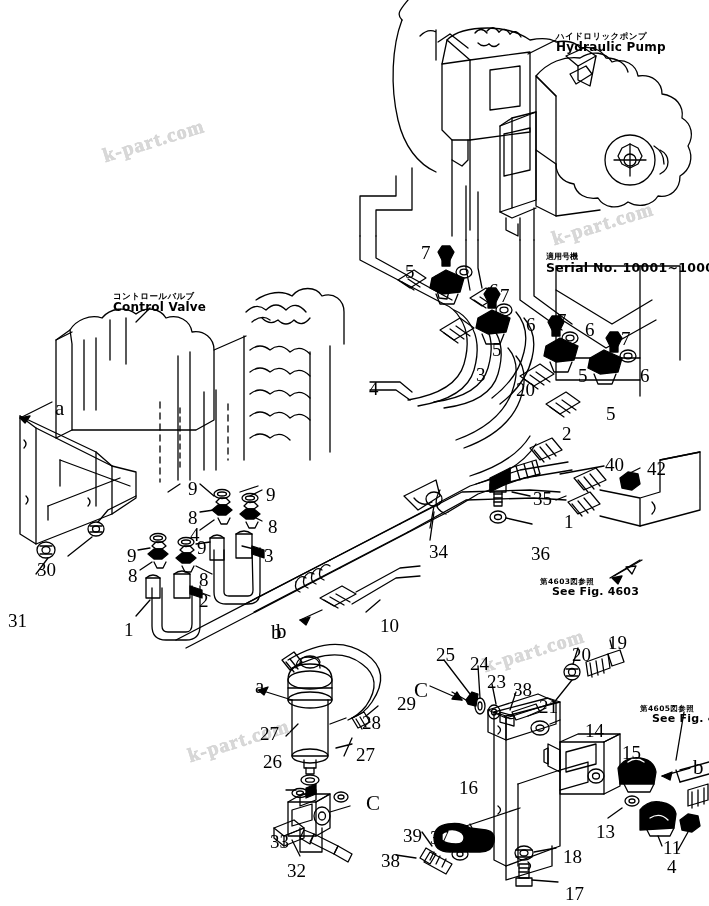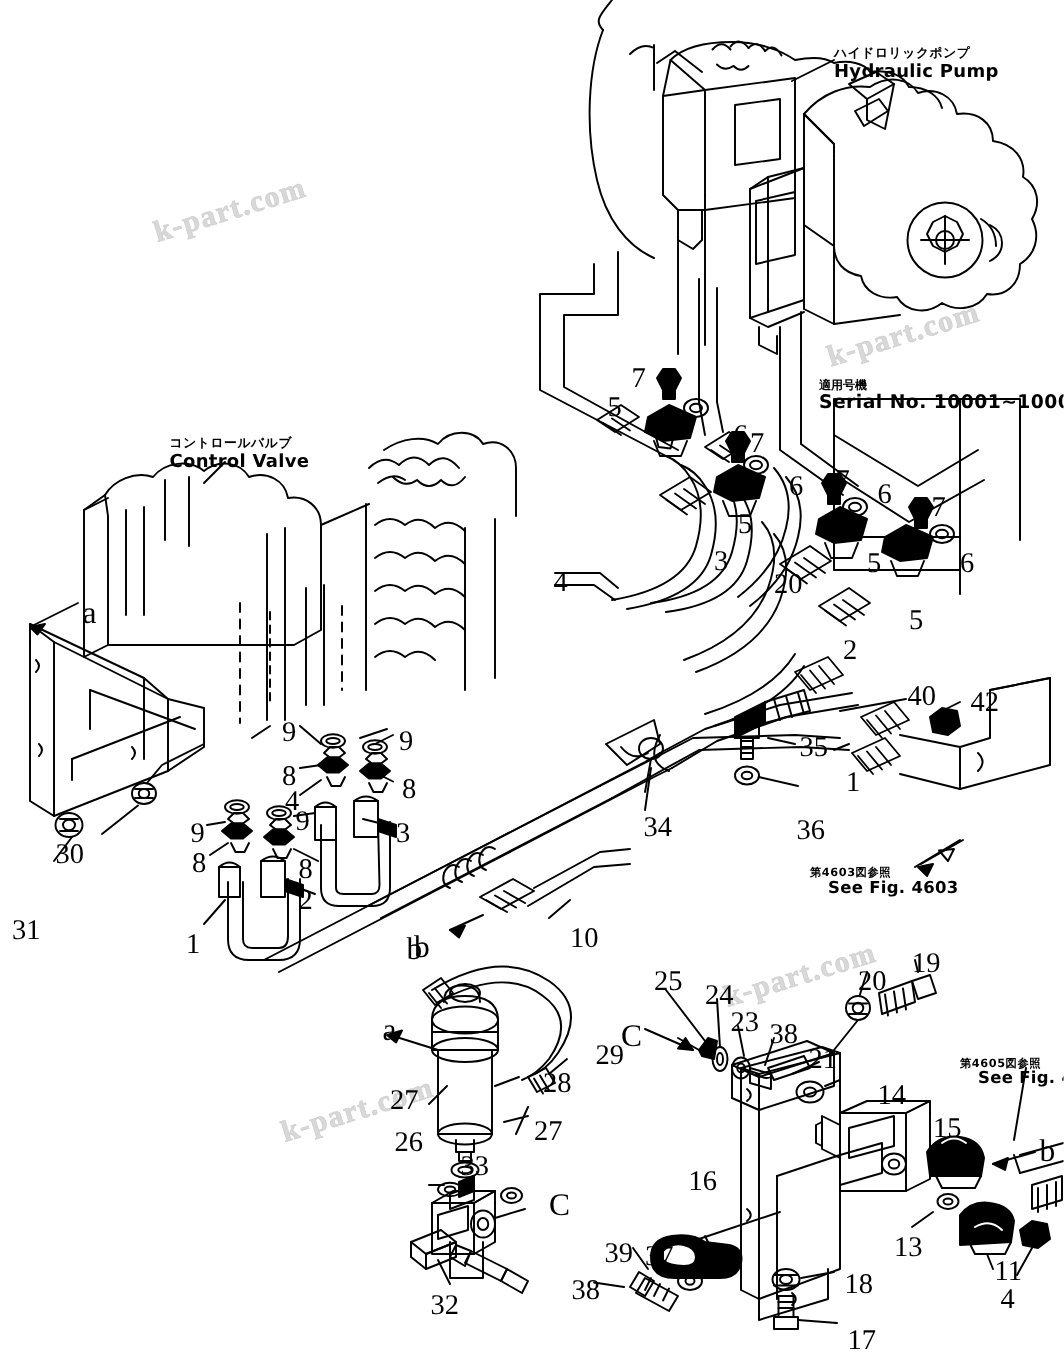--- a/index.html
+++ b/index.html
@@ -570,21 +570,21 @@
       <div class="callout" style="left: 199px; top: 591px;">2</div>
       <div class="callout" style="left: 124px; top: 620px;">1</div>
       <div class="callout" style="left: 37px; top: 560px;">30</div>
       <div class="callout" style="left: 8px; top: 578px; margin-top: 33px;">31</div>
       <div class="callout" style="left: 380px; top: 616px;">10</div>
       <div class="callout" style="left: 362px; top: 713px;">28</div>
       <div class="callout" style="left: 397px; top: 694px;">29</div>
       <div class="callout" style="left: 260px; top: 724px;">27</div>
       <div class="callout" style="left: 356px; top: 745px;">27</div>
       <div class="callout" style="left: 263px; top: 752px;">26</div>
-      <div class="callout" style="left: 270px; top: 768px; margin-left: 37px;">33</div>
+      <div class="callout" style="left: 270px; top: 832px;">33</div>
       <div class="callout" style="left: 287px; top: 861px;">32</div>
       <div class="callout" style="left: 381px; top: 851px;">38</div>
       <div class="callout" style="left: 403px; top: 826px;">39</div>
       <div class="callout" style="left: 430px; top: 828px;">37</div>
       <div class="callout" style="left: 436px; top: 645px;">25</div>
       <div class="callout" style="left: 470px; top: 654px;">24</div>
       <div class="callout" style="left: 487px; top: 672px;">23</div>
       <div class="callout" style="left: 513px; top: 680px;">38</div>
       <div class="callout" style="left: 539px; top: 697px;">21</div>
       <div class="callout" style="left: 572px; top: 645px;">20</div>

